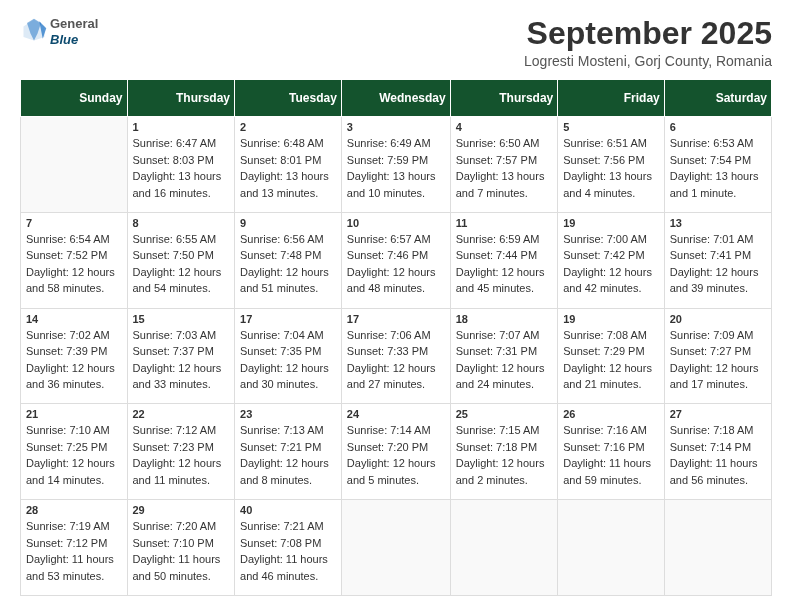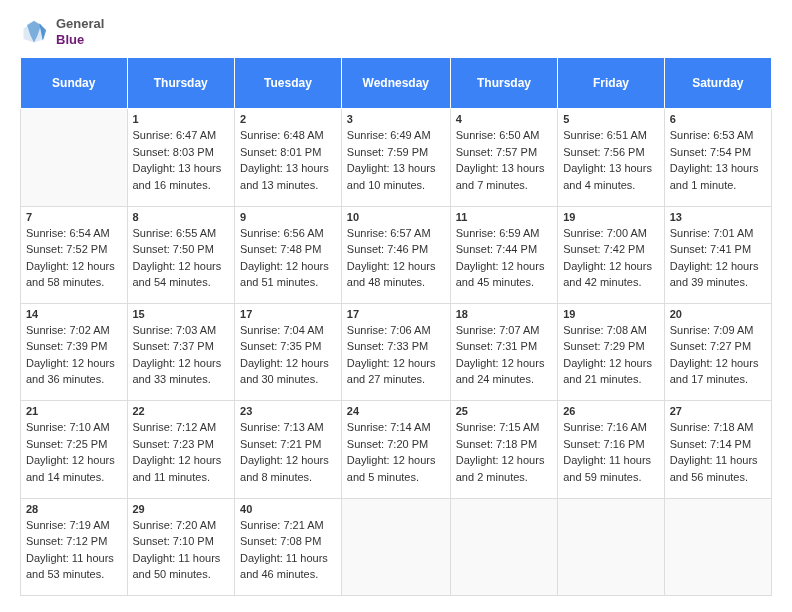--- a/index.html
+++ b/index.html
@@ -18,30 +18,30 @@
       flex-direction: column;
     }
     .header {
       display: flex;
       justify-content: space-between;
       align-items: flex-start;
       margin-bottom: 10px;
     }
     .logo {
       display: flex;
-      align-items: center;
-      gap: 8px;
+      align-items: flex-start;
+      gap: 2px;
     }
     .logo-text {
       font-size: 13px;
       font-weight: bold;
       line-height: 1.2;
     }
     .logo-general { color: #555; }
-    .logo-blue { color: #701a75; }
+    .logo-blue { color: #0c4a6e; font-style: italic; }
     .logo-icon {
       width: 28px;
       height: 28px;
     }
     .title-block {
       text-align: right;
     }
     .month-title {
       font-size: 32px;
       font-weight: bold;
@@ -52,26 +52,26 @@
       font-size: 14px;
       color: #555;
       margin-top: 2px;
     }
     .calendar {
       width: 100%;
       border-collapse: collapse;
       flex: 1;
     }
     .calendar th {
-      background-color: #3b82f6;
+      background-color: #14532d;
       color: #fff;
       font-size: 12px;
       font-weight: bold;
-      padding: 18px 4px;
-      text-align: center;
+      padding: 11px 4px;
+      text-align: right;
       border: 1px solid #fff;
     }
     .calendar td {
       vertical-align: top;
       padding: 4px 5px;
       font-size: 9.5px;
       color: #333;
       border: 1px solid #ddd;
       width: 113px;
       height: 88px;
@@ -105,20 +105,24 @@
       <svg class="logo-icon" viewBox="0 0 32 32">
         <polygon points="16,4 28,12 28,24 16,28 4,24 4,12" fill="#1a6fc4" opacity="0.15"></polygon>
         <polygon points="22,6 30,14 26,26" fill="#1a6fc4" opacity="0.7"></polygon>
         <polygon points="16,3 24,8 20,20 16,28 12,20 8,8" fill="#1a6fc4" opacity="0.5"></polygon>
       </svg>
       <div class="logo-text">
         <div class="logo-general">General</div>
         <div class="logo-blue">Blue</div>
       </div>
     </div>
+    <div class="title-block">
+      <div class="month-title">September 2025</div>
+      <div class="location">Logresti Mosteni, Gorj County, Romania</div>
+    </div>
   </div>
 
   <table class="calendar">
     <thead>
       <tr>
       <th>Sunday</th>
           <th>Thursday</th>
           <th>Tuesday</th>
           <th>Wednesday</th>
           <th>Thursday</th>

